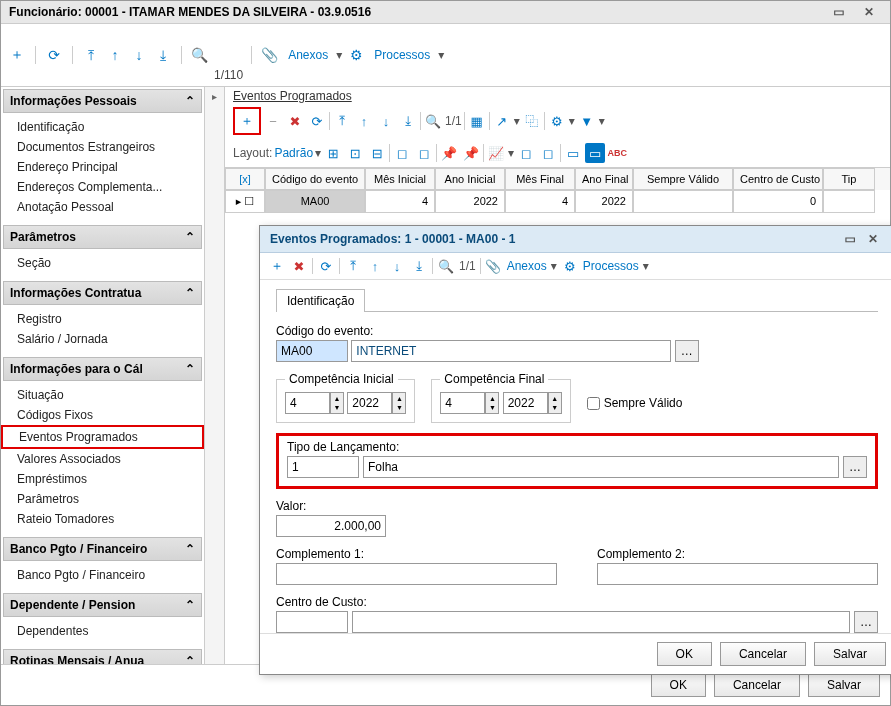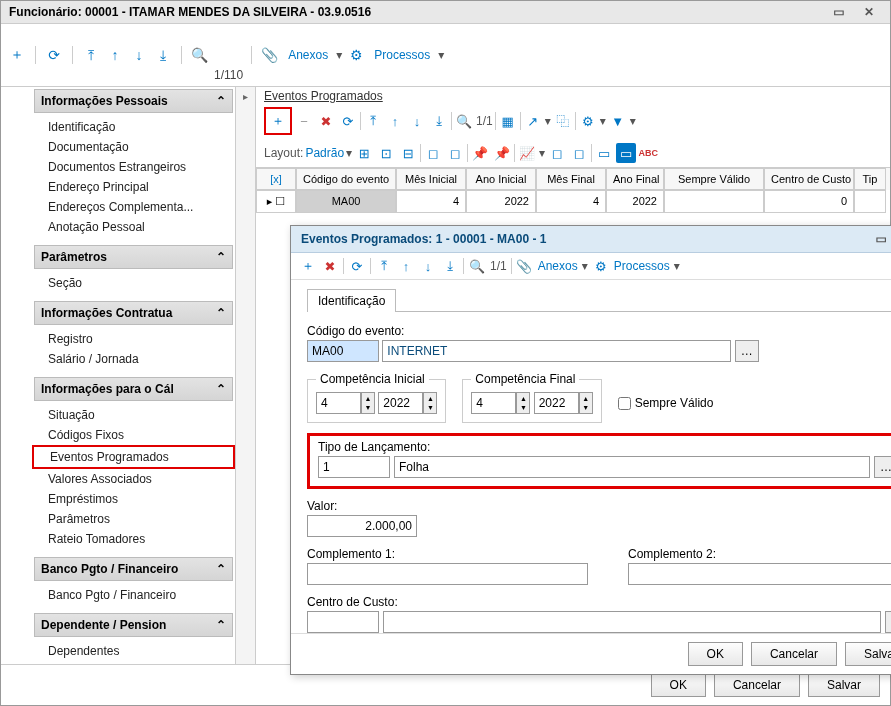--- a/index.html
+++ b/index.html
@@ -8,21 +8,21 @@
 .window { border: 1px solid #999; width: 891px; height: 706px; display: flex; flex-direction: column; }
 
 .titlebar { background: #e8e8e8; padding: 4px 8px; display: flex; align-items: center; justify-content: space-between; border-bottom: 1px solid #ccc; font-weight: bold; }
 .titlebar-controls span { padding: 0 8px; cursor: pointer; color: #555; }
 
 .toolbar { display: flex; align-items: center; gap: 4px; padding: 4px 6px; border-bottom: 1px solid #ccc; background: #fff; }
 .toolbar .icon { width: 20px; height: 20px; display: inline-flex; align-items: center; justify-content: center; color: #0077c5; cursor: pointer; font-size: 14px; }
 .toolbar .sep { width: 1px; height: 18px; background: #ccc; margin: 0 4px; }
 .toolbar .label { color: #0077c5; padding: 0 4px; }
 
-.main { display: flex; flex: 1; min-height: 0; padding-left: 31px; }
+.main { display: flex; flex: 1; min-height: 0; }
 
 .sidebar { width: 204px; background: #fff; overflow: auto; border-right: 1px solid #ccc; }
 .group-header { background: linear-gradient(#e3e3e3,#d5d5d5); border: 1px solid #bbb; margin: 2px; padding: 4px 6px; display: flex; justify-content: space-between; align-items: center; font-weight: bold; cursor: pointer; }
 .group-items { padding: 2px 0 6px; }
 .group-items a { display: block; padding: 3px 16px; color: #222; text-decoration: none; cursor: pointer; }
 .highlighted-item { border: 2px solid #e00000; }
 
 .content { flex: 1; display: flex; flex-direction: column; position: relative; }
 .content-header { padding: 2px 8px 0; color: #333; }
 
@@ -35,38 +35,38 @@
 .grid-head div, .grid-row div { border: 1px solid #ccc; padding: 4px 6px; text-align: center; font-size: 11px; overflow: hidden; white-space: nowrap; }
 .grid-head { background: #f7f7f7; }
 .col-x { width: 40px; }
 .col-cod { width: 100px; }
 .col-mi { width: 70px; }
 .col-ai { width: 70px; }
 .col-mf { width: 70px; }
 .col-af { width: 58px; }
 .col-sv { width: 100px; }
 .col-cc { width: 90px; }
-.col-tip { width: 32px; }
+.col-tip { width: 52px; }
 .grid-row .col-cod { background: #d0d0d0; }
 
 .dialog { position: absolute; left: 34px; top: 138px; width: 636px; height: 450px; background: #fff; border: 1px solid #888; box-shadow: 2px 2px 8px rgba(0,0,0,.2); display: flex; flex-direction: column; }
 .dialog-title { background: #dceaf5; padding: 6px 10px; font-weight: bold; color: #0a4b7a; display: flex; justify-content: space-between; border-bottom: 1px solid #b8cde0; }
 .dialog-title .ctrls span { padding: 0 6px; cursor: pointer; color: #555; }
 .dialog-toolbar { display: flex; align-items: center; gap: 4px; padding: 4px 8px; border-bottom: 1px solid #ddd; }
 .dialog-toolbar .icon { width: 18px; height: 18px; display: inline-flex; align-items: center; justify-content: center; color: #0077c5; cursor: pointer; font-size: 13px; }
 
 .dialog-body { flex: 1; padding: 8px 16px; overflow: auto; position: relative; }
 .tab-head { display: flex; border-bottom: 1px solid #bbb; margin-bottom: 12px; }
 .tab-head span { border: 1px solid #bbb; border-bottom: none; padding: 4px 10px; background: #fff; position: relative; top: 1px; }
 
 .field-row { margin-bottom: 10px; }
 .field-row label { display: block; margin-bottom: 2px; }
 .field-row input, fieldset input { border: 1px solid #999; padding: 2px 4px; height: 22px; }
 .code-inp { width: 72px; background: #cfe6ff; }
-.desc-inp { width: 349px; color: #0a4b7a; }
+.desc-inp { width: 320px; color: #0a4b7a; }
 .lookup-btn { width: 24px; height: 22px; border: 1px solid #999; background: #eee; cursor: pointer; }
 
 fieldset { border: 1px solid #ccc; padding: 6px 8px 8px; display: inline-block; }
 fieldset legend { padding: 0 4px; }
 .spin { display: inline-flex; align-items: center; }
 .spin input { width: 45px; text-align: left; }
 .spin-btn { width: 14px; height: 22px; border: 1px solid #999; background: #eee; display: inline-flex; flex-direction: column; justify-content: center; font-size: 7px; line-height: 9px; text-align: center; cursor: pointer; }
 
 .comp-group { display: flex; gap: 16px; align-items: flex-start; margin-bottom: 10px; }
 .chk-row { display: flex; align-items: center; gap: 4px; margin-top: 24px; }
@@ -121,21 +121,20 @@
   </div>
 
   <div class="main">
     <div class="sidebar">
       <div class="group-header">
           <span>Informações Pessoais</span>
           <span>⌃</span>
         </div>
       <div class="group-items">
         <a>Identificação</a>
-        <a>Documentação</a>
         <a>Documentos Estrangeiros</a>
         <a>Endereço Principal</a>
         <a>Endereços Complementa...</a>
         <a>Anotação Pessoal</a>
       </div>
       <div class="group-header">
           <span>Parâmetros</span>
           <span>⌃</span>
         </div>
       <div class="group-items">

